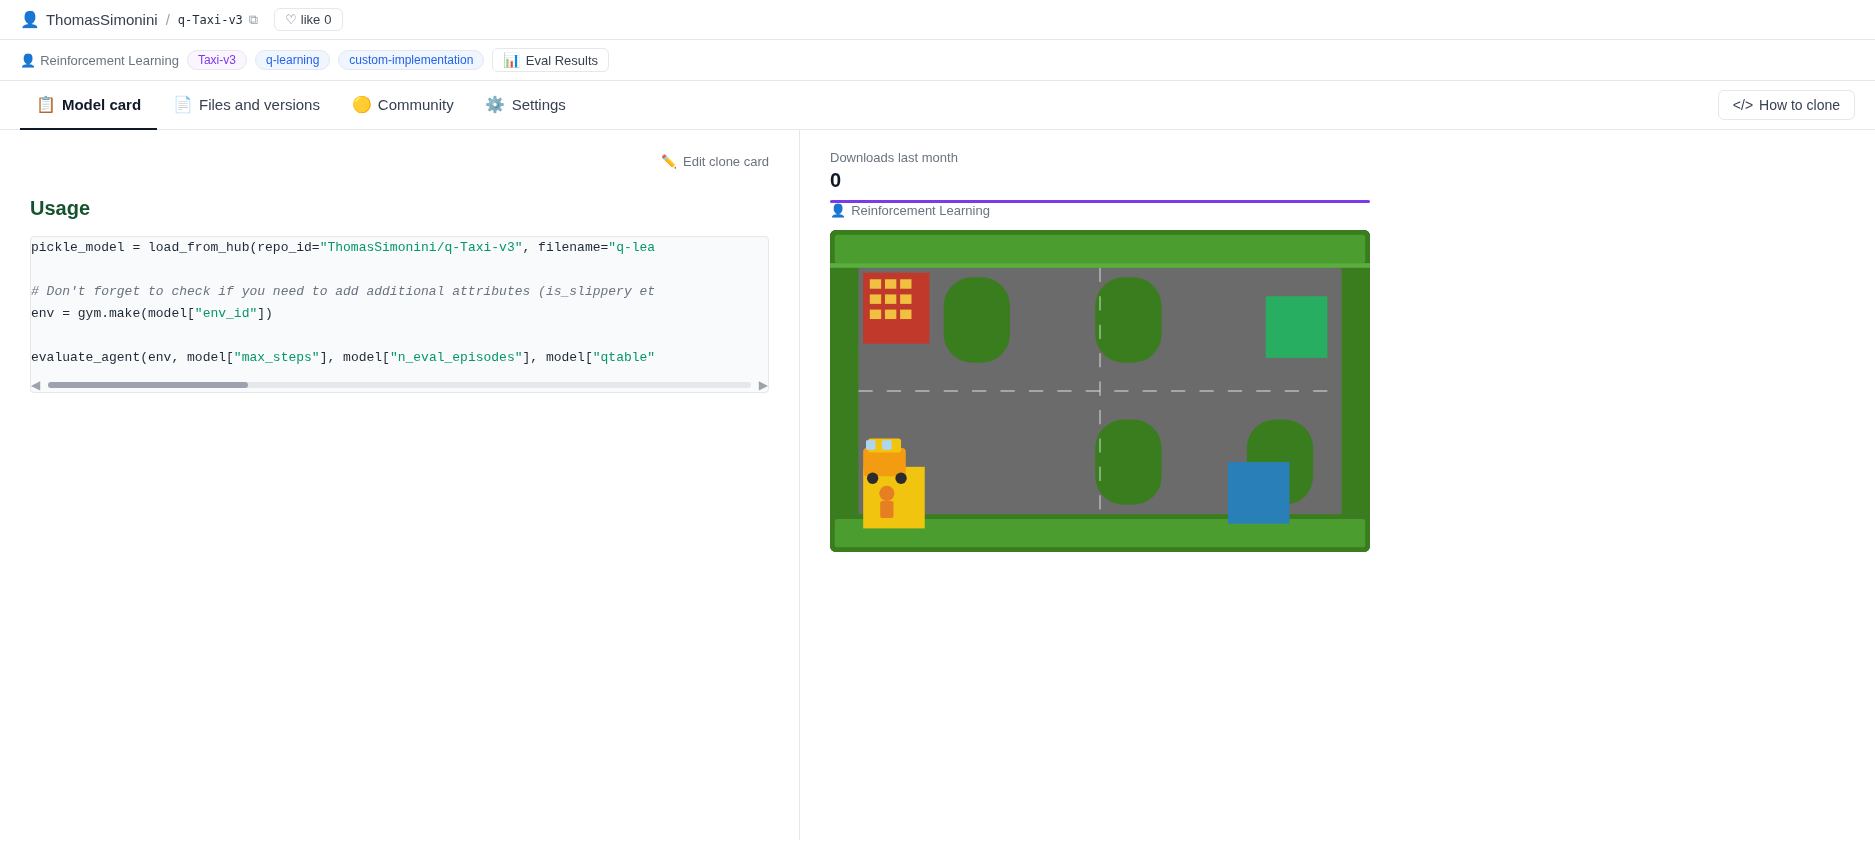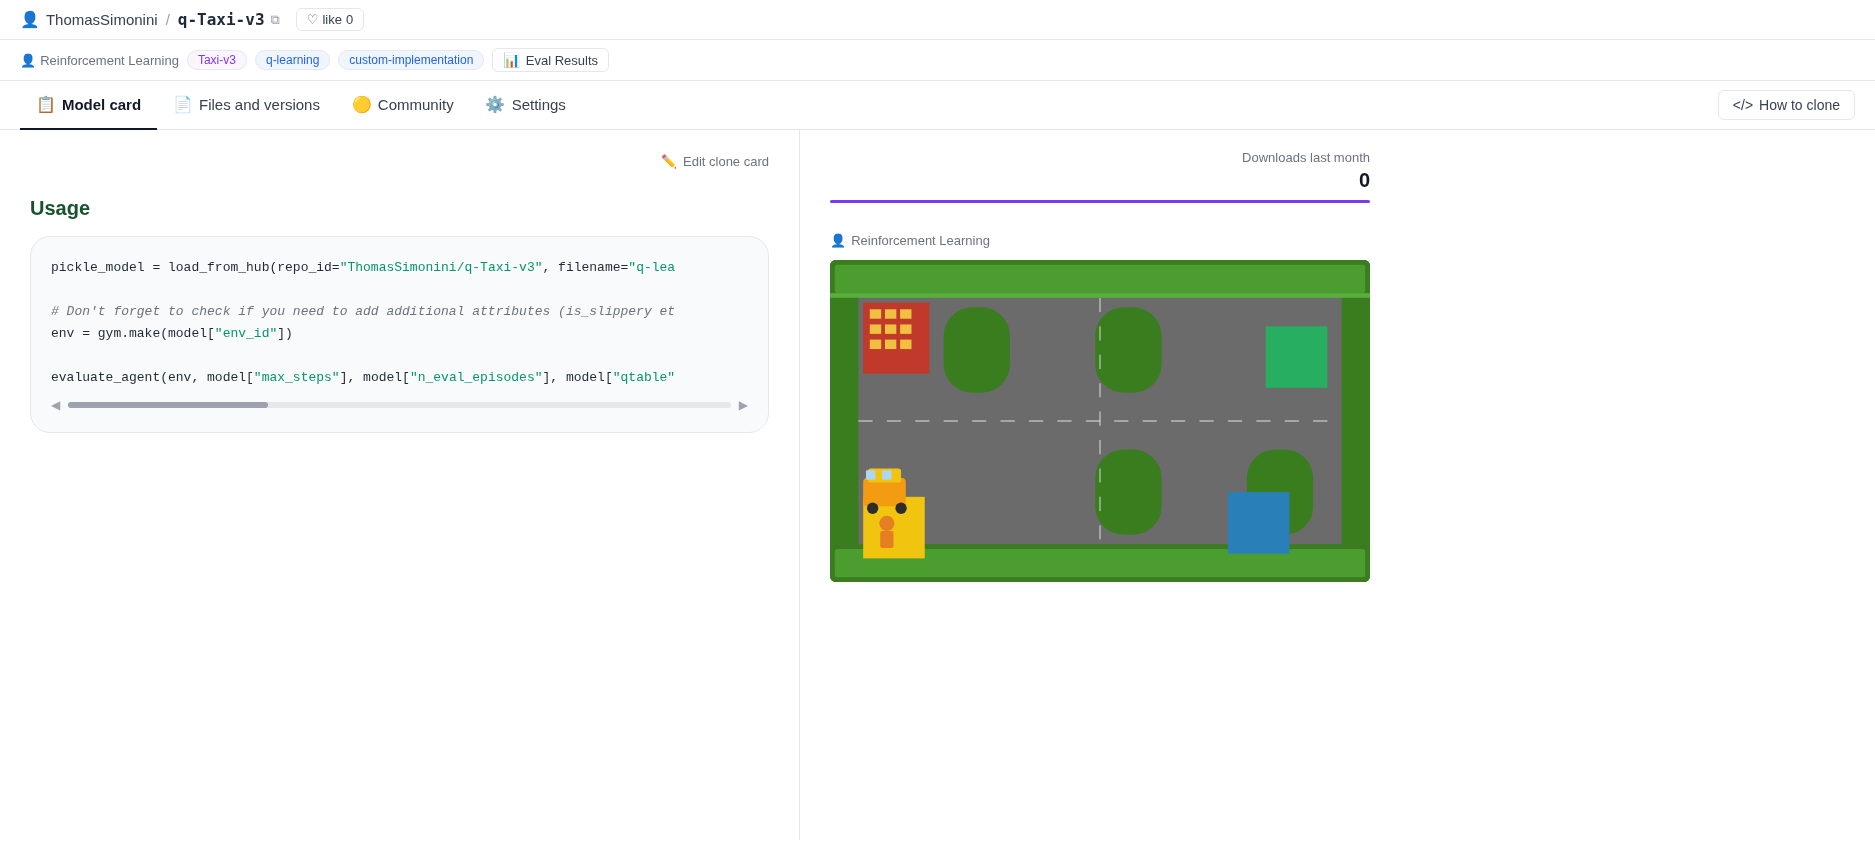--- a/index.html
+++ b/index.html
@@ -10,21 +10,21 @@
       display: flex;
       align-items: center;
       padding: 8px 20px;
       border-bottom: 1px solid #e5e7eb;
       gap: 6px;
       font-size: 15px;
     }
     .top-bar .avatar-icon { font-size: 16px; color: #6b7280; }
     .top-bar .username { color: #374151; font-weight: 500; text-align: right; }
     .top-bar .separator { color: #9ca3af; margin: 0 2px; }
-    .top-bar .repo-name { font-weight: 700; font-family: monospace; font-size: 16px; }
+    .top-bar .repo-name { font-weight: 400; font-family: monospace; font-size: 12px; }
     .top-bar .copy-icon { color: #9ca3af; cursor: pointer; font-size: 13px; }
     .top-bar .like-btn {
       margin-left: 10px;
       display: flex;
       align-items: center;
       gap: 4px;
       border: 1px solid #e5e7eb;
       border-radius: 6px;
       padding: 3px 10px;
       cursor: pointer;
@@ -153,22 +153,21 @@
       font-size: 20px;
       font-weight: 700;
       margin-bottom: 16px;
       color: #14532d;
     }
 
     
     .code-block {
       background: #f9fafb;
       border: 1px solid #e5e7eb;
-      border-radius: 20px;
-      padding: 20px;
+      border-radius: 4px;
       overflow: hidden;
       position: relative;
     }
     .code-block pre {
       font-family: 'Courier New', Courier, monospace;
       font-size: 13px;
       line-height: 1.7;
       color: #1f2937;
       white-space: pre;
       overflow: hidden;
@@ -199,22 +198,20 @@
       border-radius: 3px;
     }
 
     
     .right-sidebar {
       width: 600px;
       padding: 20px 30px;
     }
 
     .downloads-section {
-      margin-bottom: 30px;
-      text-align: right;
     }
     .downloads-label {
       font-size: 13px;
       color: #6b7280;
       margin-bottom: 4px;
     }
     .downloads-count {
       font-size: 20px;
       font-weight: 700;
       color: #111827;

